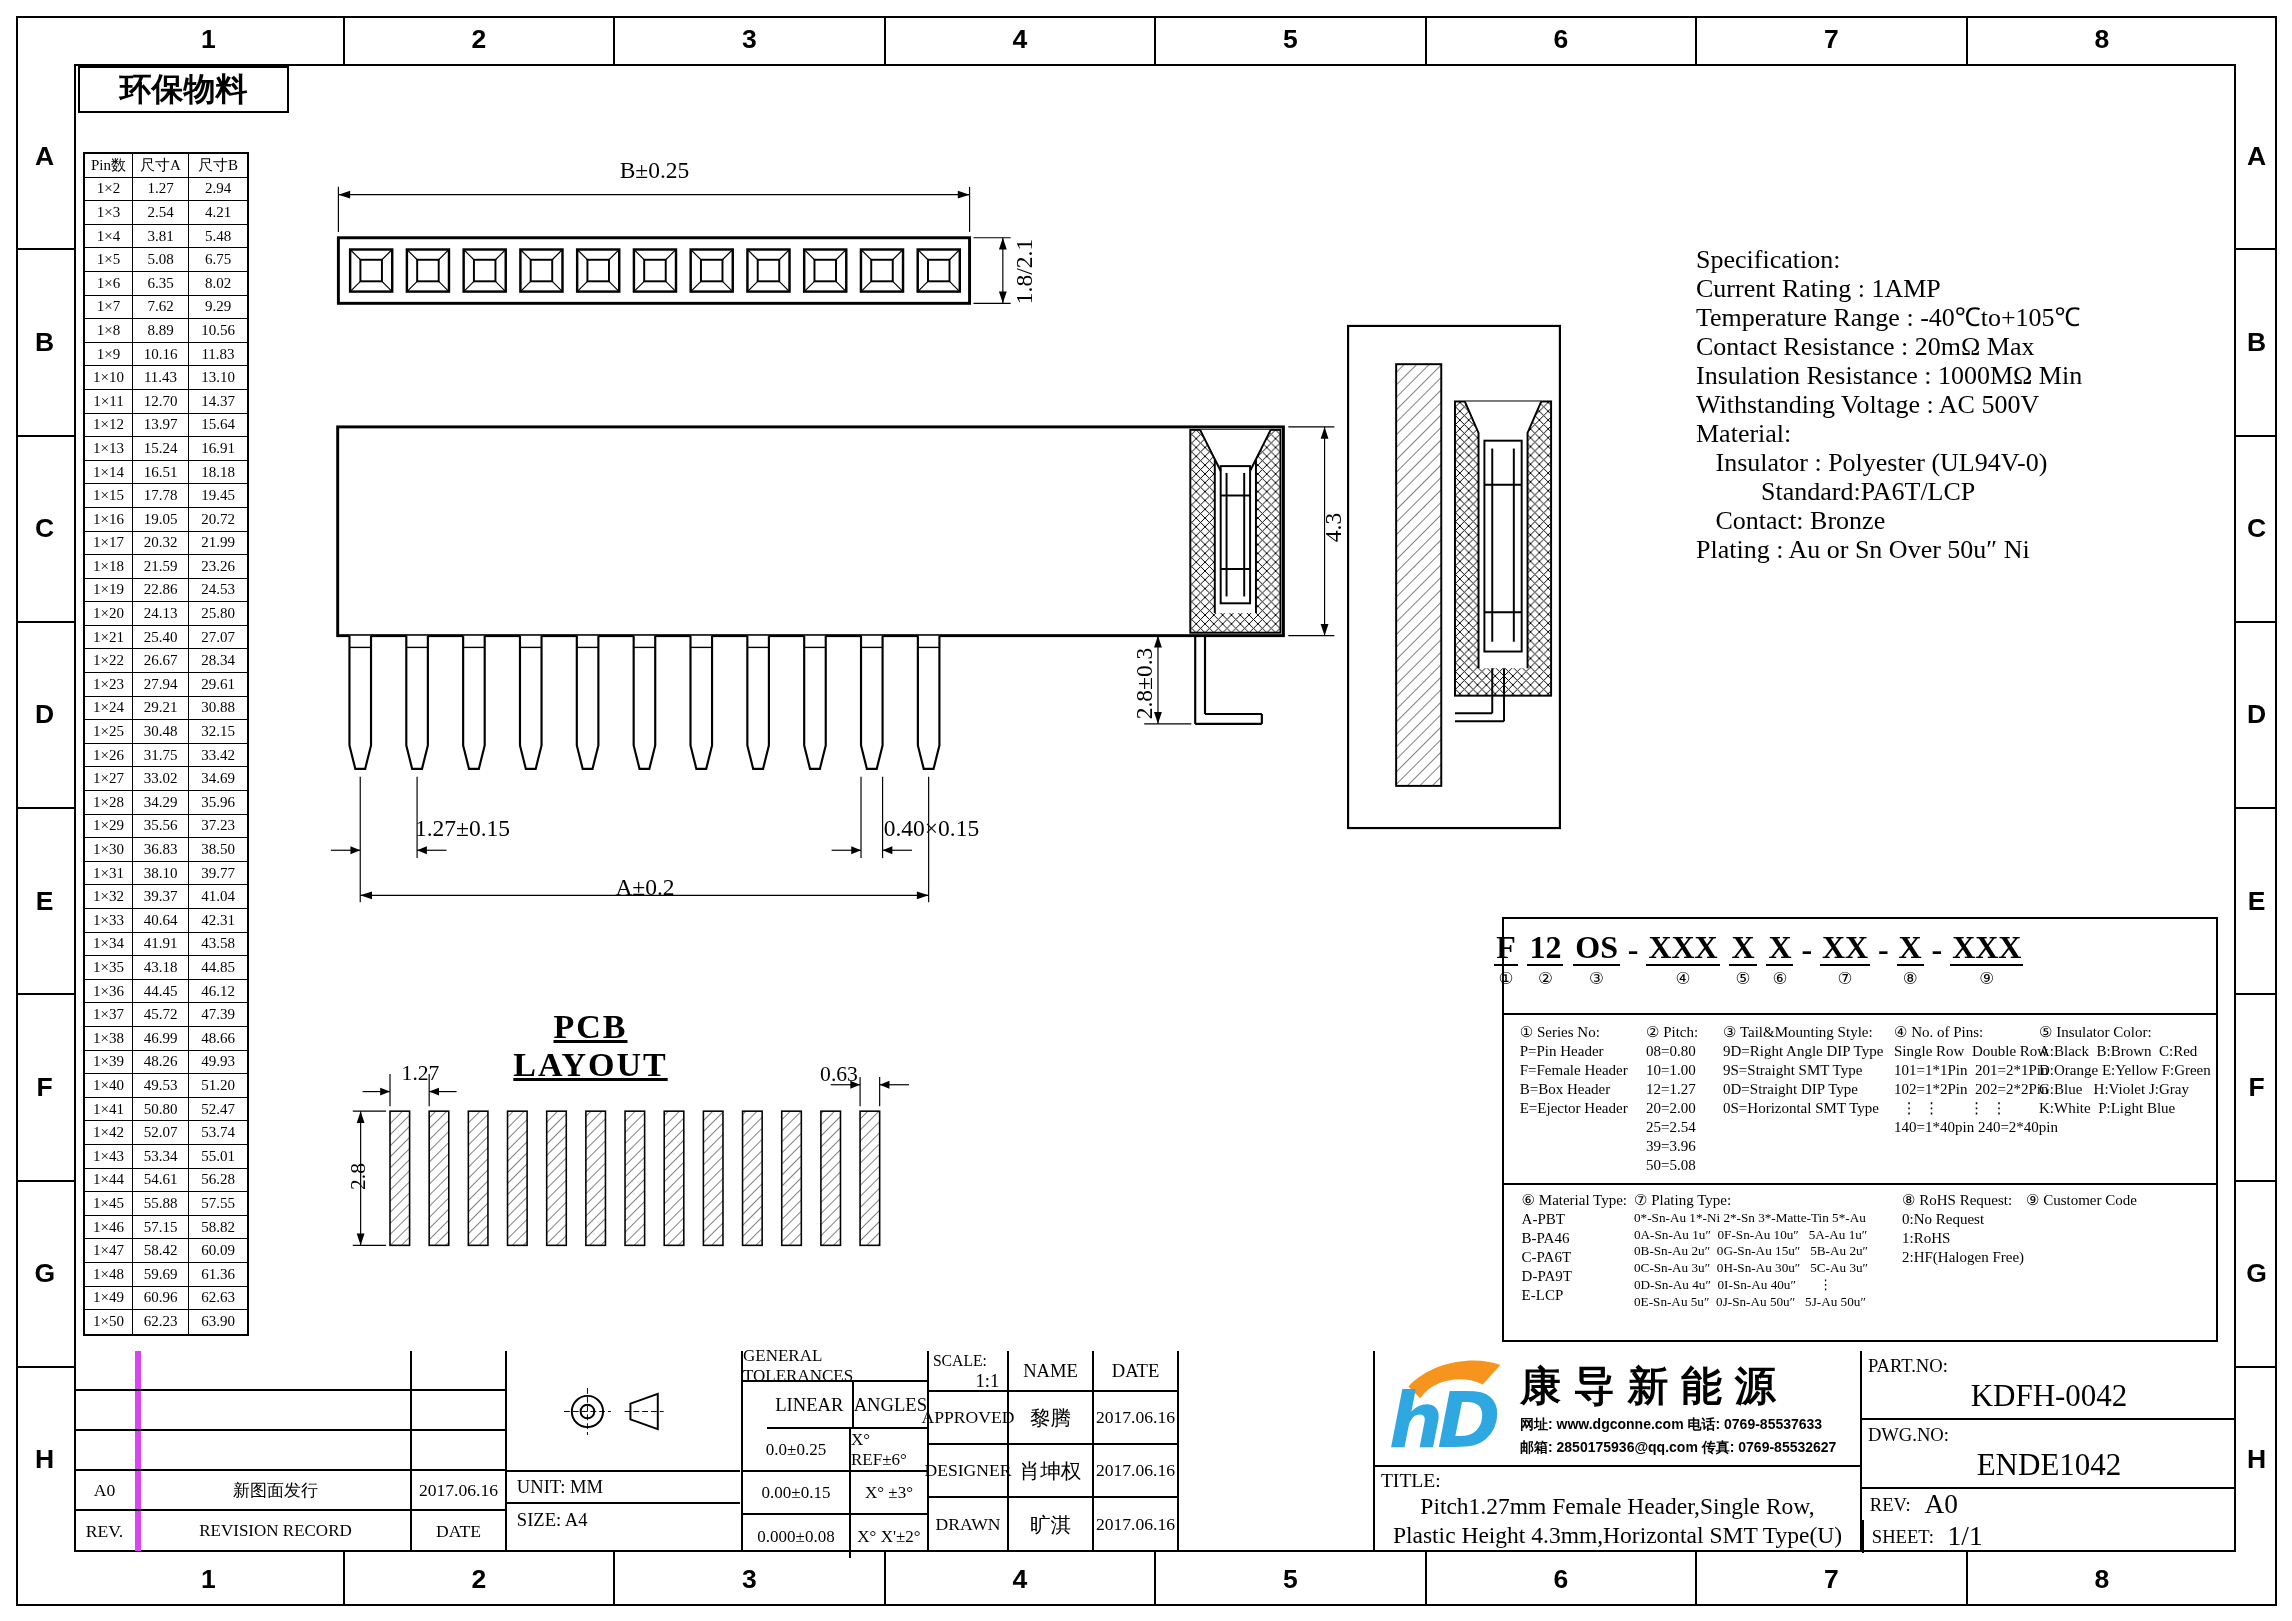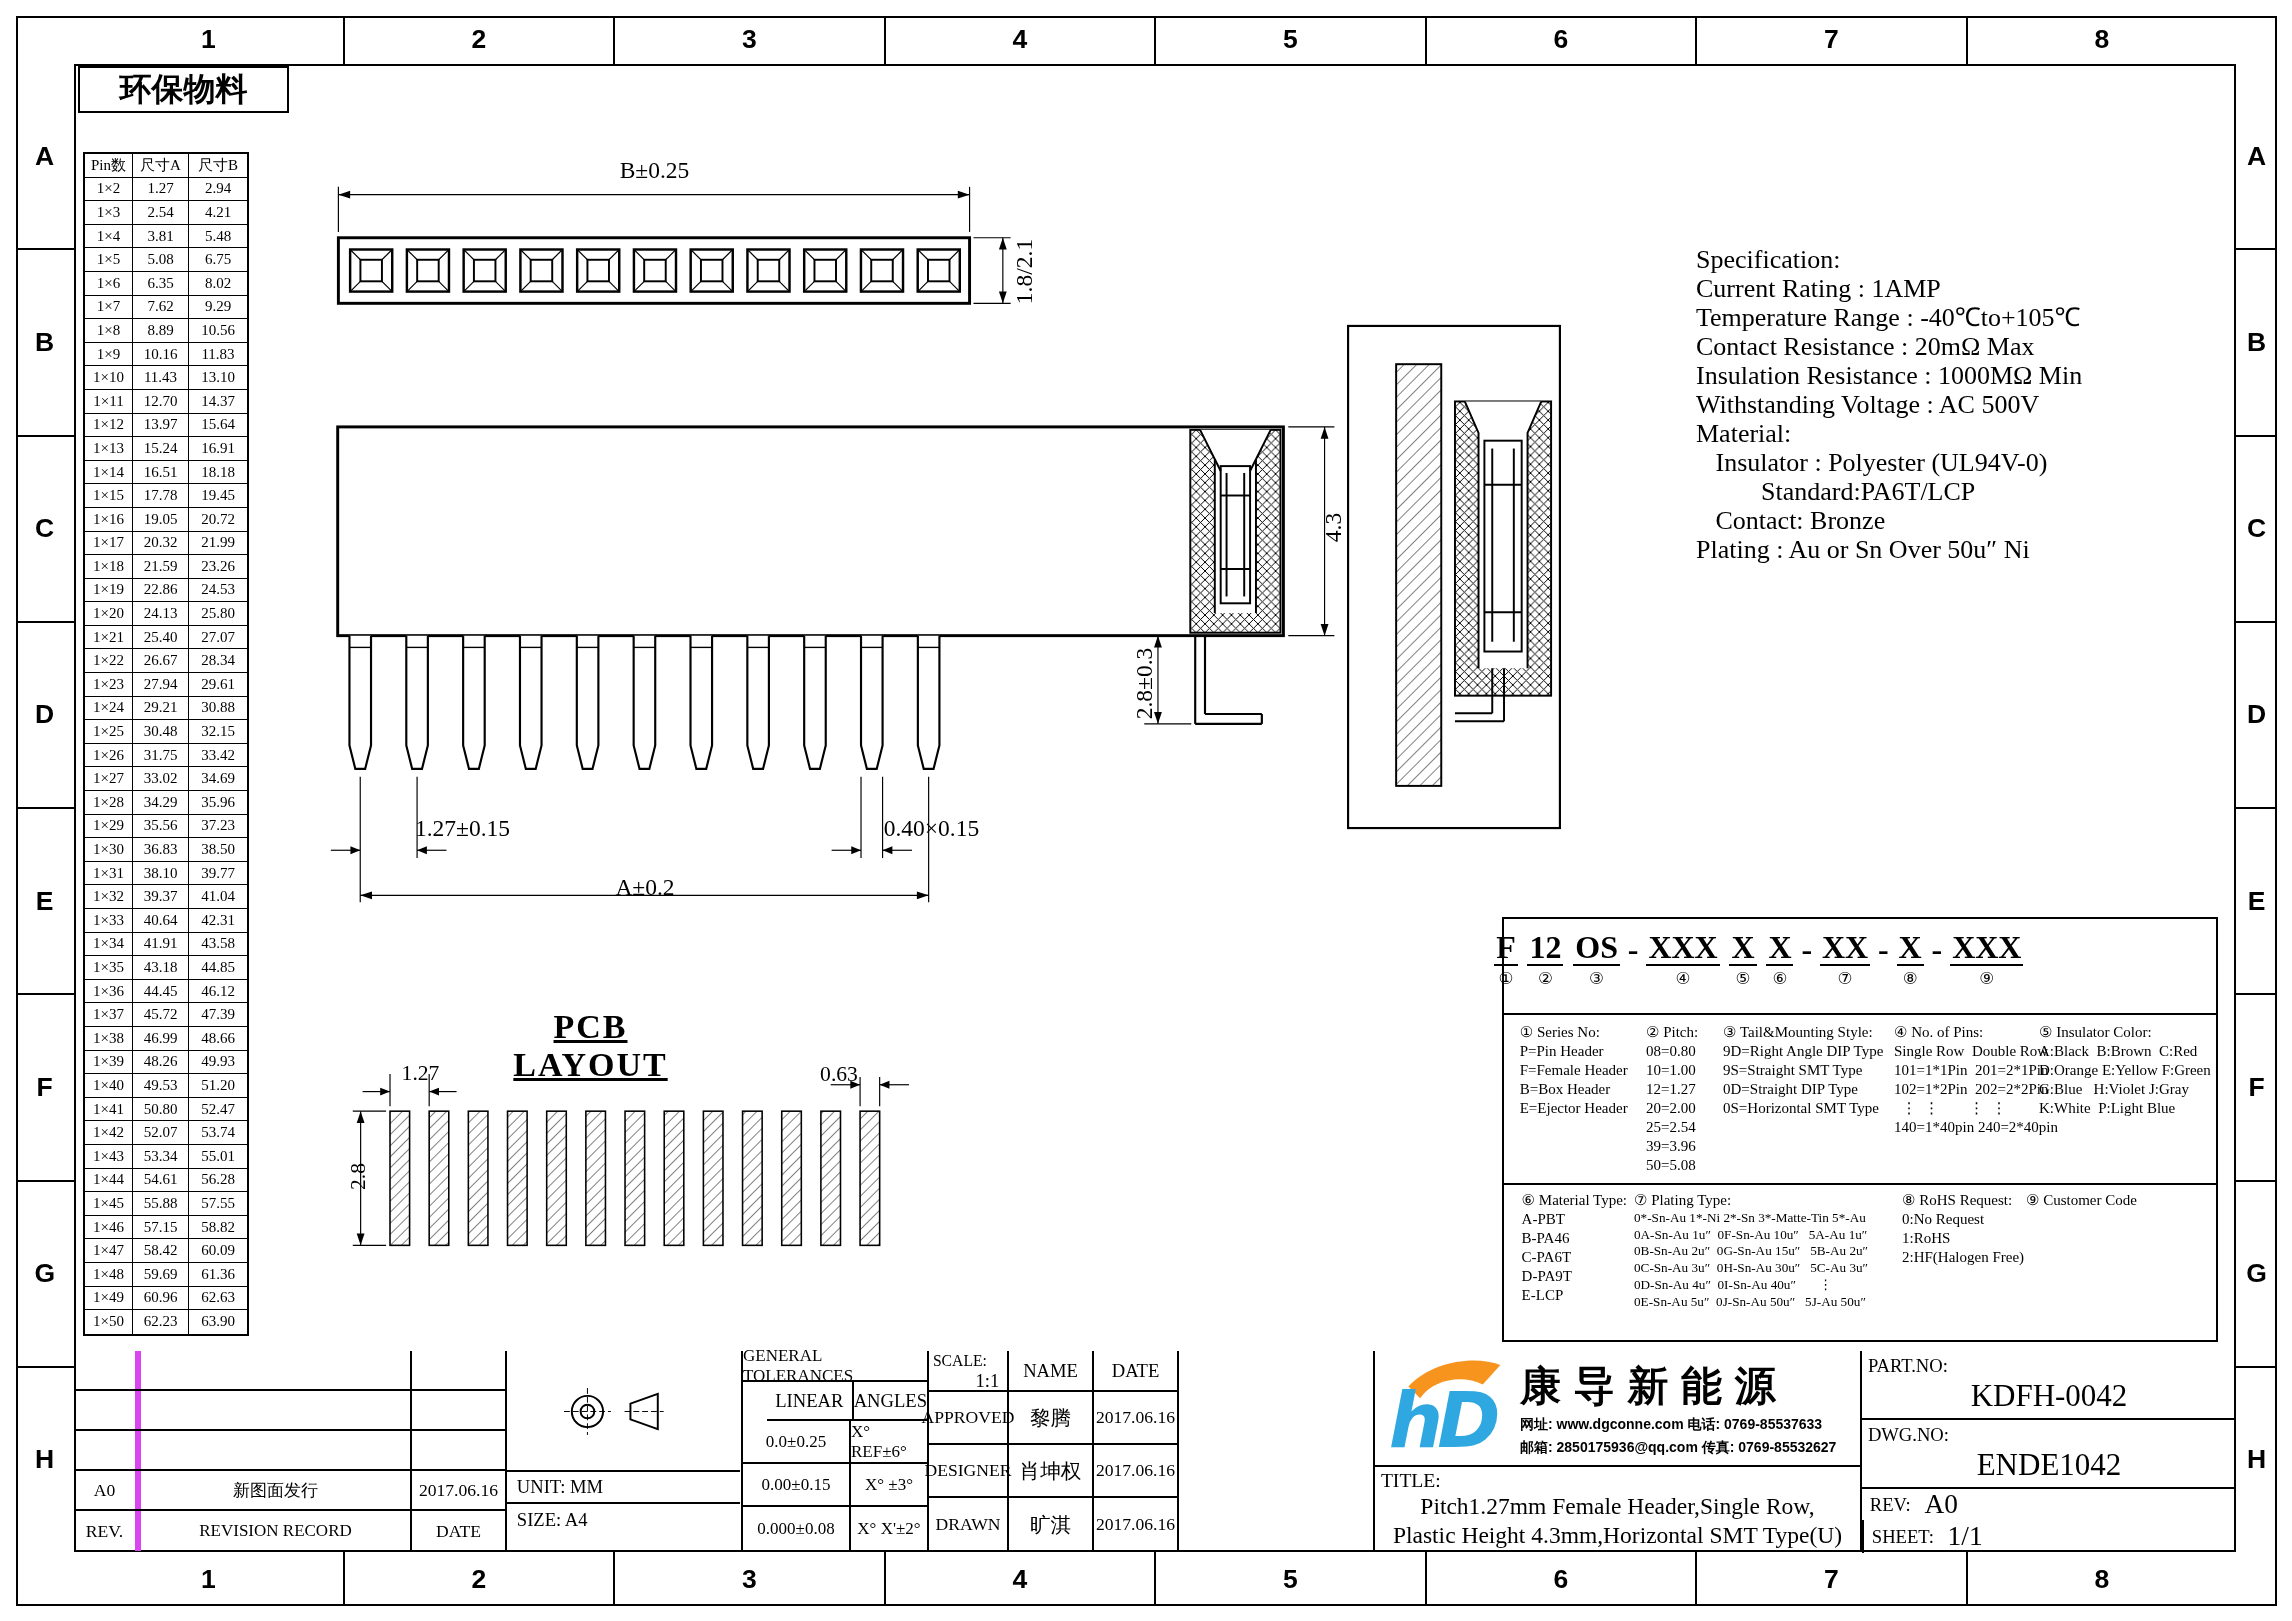--- a/index.html
+++ b/index.html
@@ -68,21 +68,21 @@
   .rrow .rc{display:flex;align-items:center;justify-content:center;font-size:17.6px;}
   .rrow .rc1{width:61px;}
   .rrow .rc2{width:275px;border-left:6px solid #d946ef;font-size:17px;}
   .rrow .rc3{flex:1;border-left:2px solid #000;}
   .zsym{left:431px;width:235px;}
   .symarea{height:121px;border-bottom:2px solid #000;position:relative;}
   .urow{height:32px;border-bottom:2px solid #000;display:flex;align-items:center;padding-left:9.8px;}
   .urow:last-child{border-bottom:none;}
   .ztol{left:667px;width:186px;}
   .tolhead{height:31px;display:flex;align-items:center;justify-content:center;font-size:17px;border-bottom:2px solid #000;}
-  .tolcols{height:39px;display:flex;border-bottom:2px solid #000;margin-left:24px;}
+  .tolcols{height:47px;display:flex;border-bottom:2px solid #000;margin-left:24px;}
   .tolcols div{display:flex;align-items:center;justify-content:center;}
   .tolcols .c1{width:106px;}
   .tolcols .c2{flex:1;border-left:2px solid #000;}
   .tol-row{display:flex;height:43px;border-bottom:2px solid #000;}
   .tol-row:last-child{border-bottom:none;}
   .tol-row .cell{display:flex;align-items:center;justify-content:center;font-size:17px;}
   .tol-row .cell:nth-child(1){width:106px;}
   .tol-row .cell:nth-child(2){flex:1;border-left:2px solid #000;}
   .zscale{left:853px;width:250px;}
   .srow{height:41px;display:flex;border-bottom:2px solid #000;}

